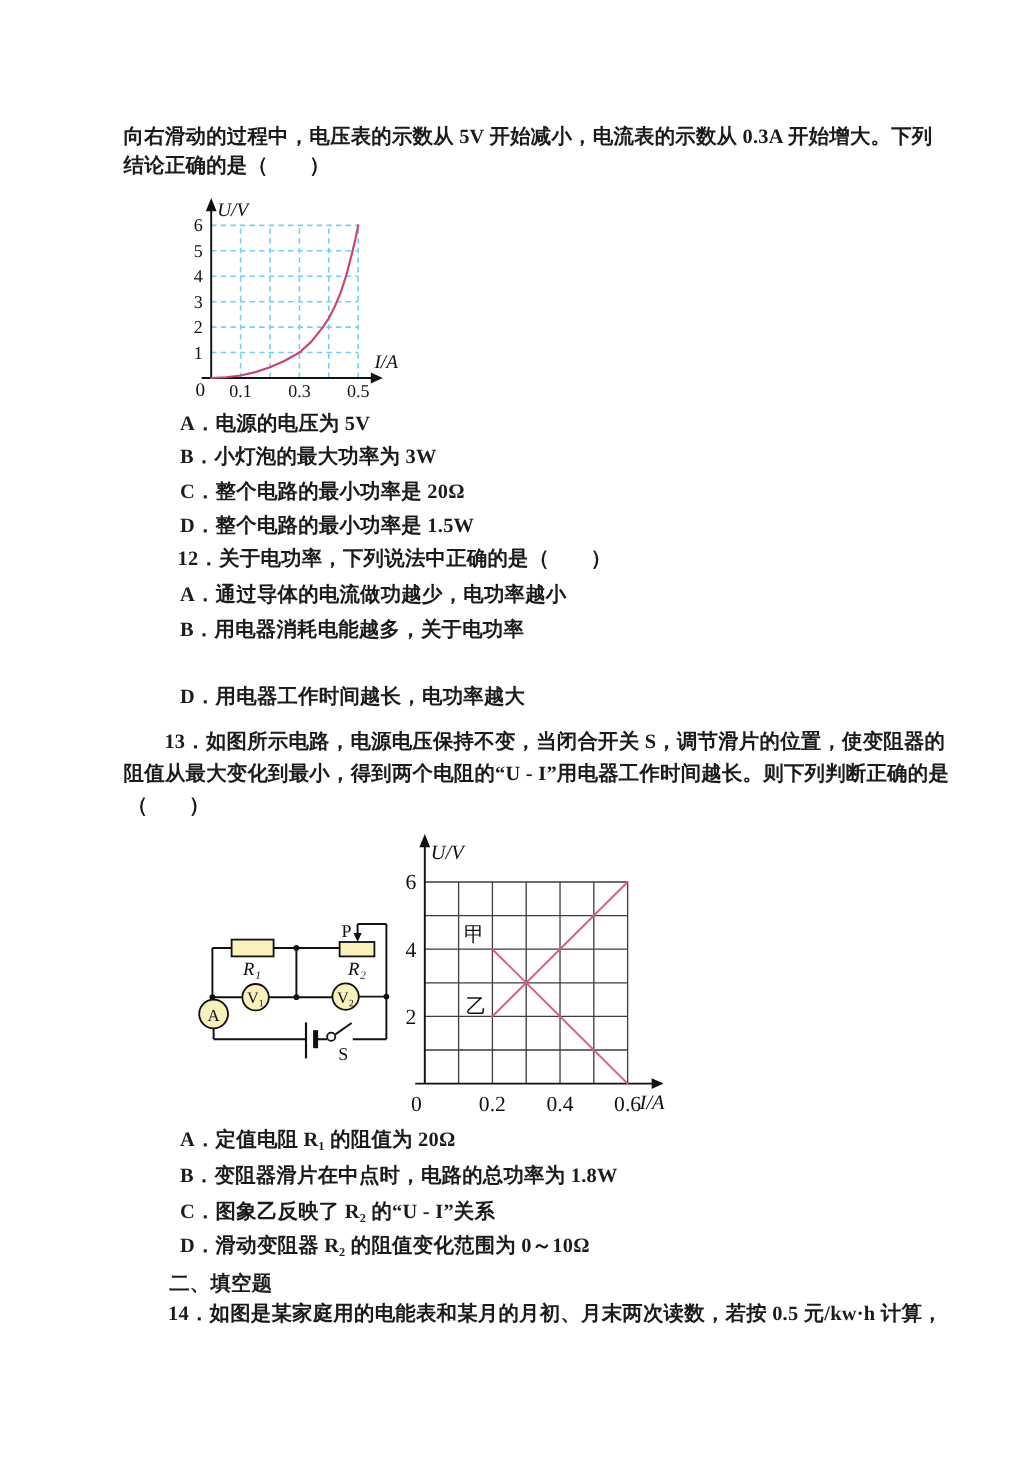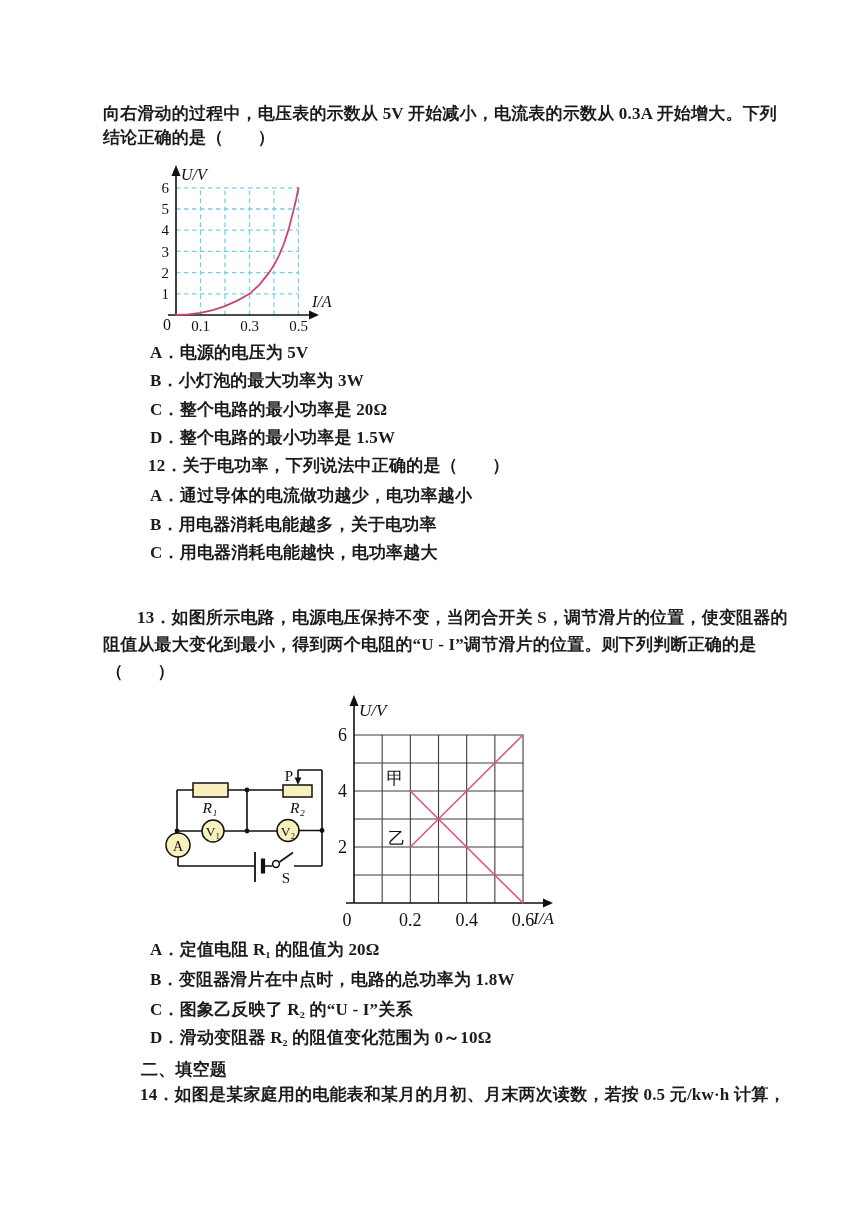--- a/index.html
+++ b/index.html
@@ -110,24 +110,24 @@
   <div class="line" style="top:124px;left:103px">结论正确的是（　　）</div>
 
   <div class="line" style="top:339px;left:150px">A．电源的电压为 5V</div>
   <div class="line" style="top:367px;left:150px">B．小灯泡的最大功率为 3W</div>
   <div class="line" style="top:396px;left:150px">C．整个电路的最小功率是 20Ω</div>
   <div class="line" style="top:424px;left:150px">D．整个电路的最小功率是 1.5W</div>
 
   <div class="line" style="top:452px;left:148px">12．关于电功率，下列说法中正确的是（　　）</div>
   <div class="line" style="top:482px;left:150px">A．通过导体的电流做功越少，电功率越小</div>
   <div class="line" style="top:511px;left:150px">B．用电器消耗电能越多，关于电功率</div>
-  <div class="line" style="top:539px;left:150px">C．用电器消耗电能越快，电功率越大</div>
+  <div class="line" style="top:567px;left:150px">D．用电器工作时间越长，电功率越大</div>
 
   <div class="line" style="top:604px;left:137px">13．如图所示电路，电源电压保持不变，当闭合开关 S，调节滑片的位置，使变阻器的</div>
-  <div class="line" style="top:631px;left:103px">阻值从最大变化到最小，得到两个电阻的“U - I”调节滑片的位置。则下列判断正确的是</div>
+  <div class="line" style="top:631px;left:103px">阻值从最大变化到最小，得到两个电阻的“U - I”用电器工作时间越长。则下列判断正确的是</div>
   <div class="line" style="top:658px;left:106px">（　　）</div>
 
   <div class="line" style="top:936px;left:150px">A．定值电阻 R₁ 的阻值为 20Ω</div>
   <div class="line" style="top:966px;left:150px">B．变阻器滑片在中点时，电路的总功率为 1.8W</div>
   <div class="line" style="top:996px;left:150px">C．图象乙反映了 R₂ 的“U - I”关系</div>
   <div class="line" style="top:1024px;left:150px">D．滑动变阻器 R₂ 的阻值变化范围为 0～10Ω</div>
 
   <div class="line" style="top:1056px;left:141px">二、填空题</div>
   <div class="line" style="top:1081px;left:140px">14．如图是某家庭用的电能表和某月的月初、月末两次读数，若按 0.5 元/kw·h 计算，</div>
 </div>

